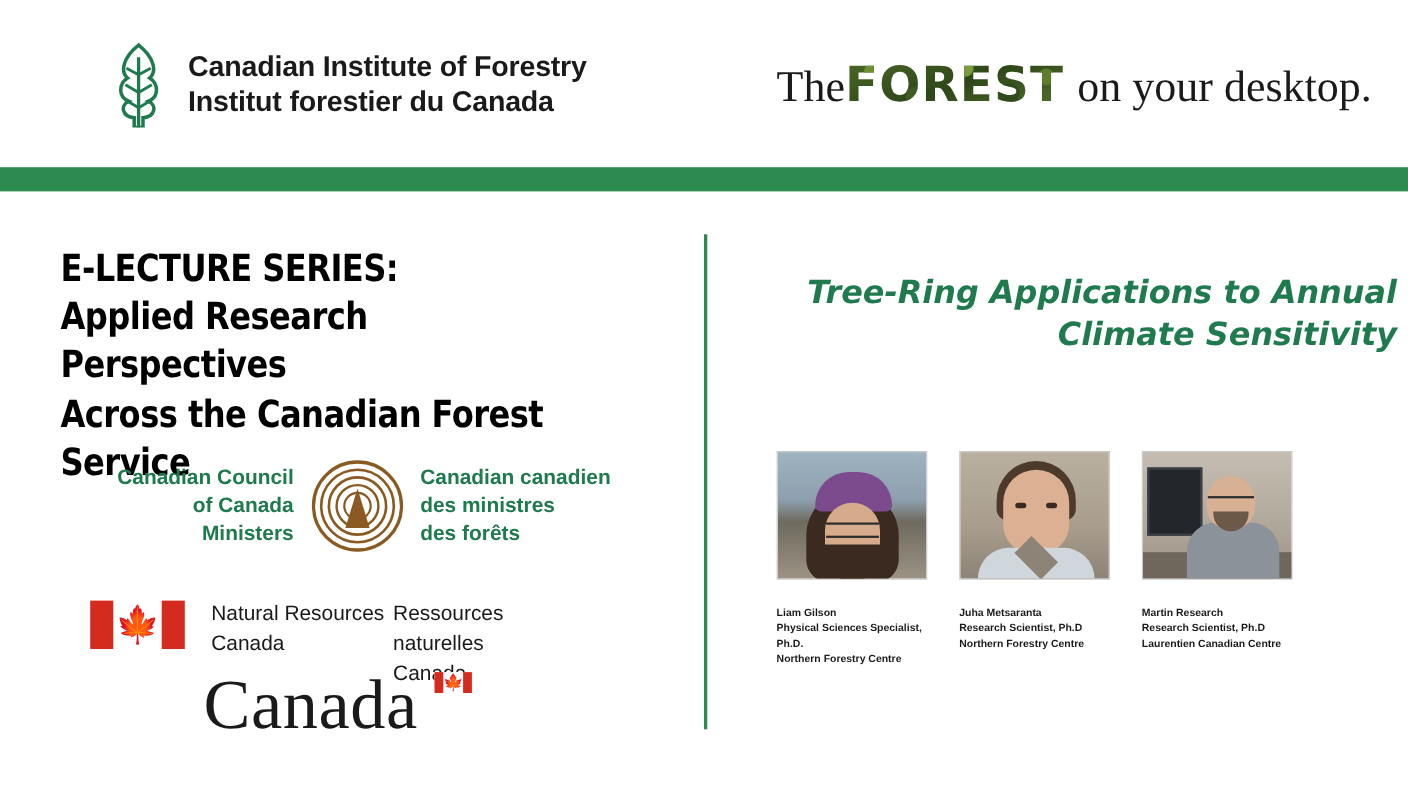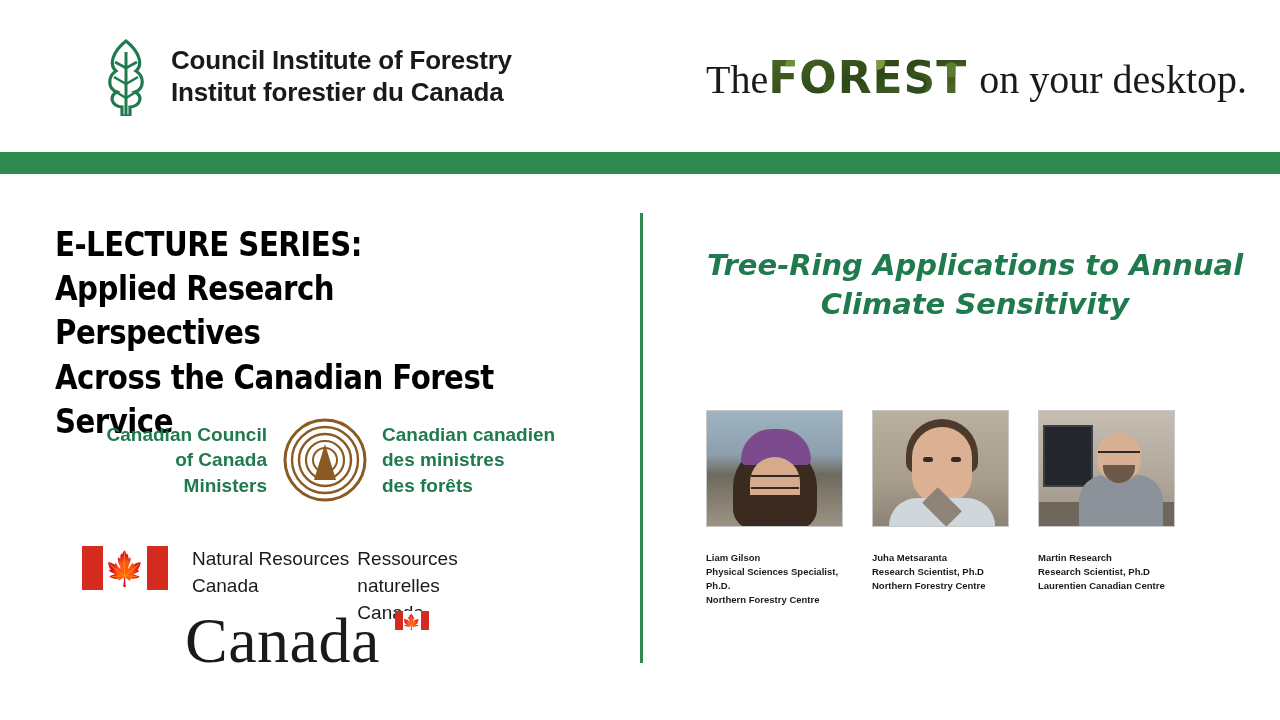--- a/index.html
+++ b/index.html
@@ -193,21 +193,21 @@
   
   .right-panel {
     position: absolute;
     left: 660px; top: 196px;
     width: 620px; height: 500px;
   }
   .lecture-title {
     position: absolute;
     left: 20px; top: 50px;
     width: 590px;
-    text-align: center;
+    text-align: right;
     color: #1f7a4d;
     font-family: "DejaVu Sans", sans-serif;
     font-weight: bold;
     font-style: italic;
     font-size: 29px;
     line-height: 1.33;
   }
 
   .speakers {
     position: absolute;
@@ -326,21 +326,21 @@
         <line x1="31" y1="14" x2="31" y2="78" stroke="#1f7a4d" stroke-width="3"></line>
         <line x1="31" y1="30" x2="20" y2="24" stroke="#1f7a4d" stroke-width="2.6"></line>
         <line x1="31" y1="30" x2="42" y2="24" stroke="#1f7a4d" stroke-width="2.6"></line>
         <line x1="31" y1="46" x2="19" y2="39" stroke="#1f7a4d" stroke-width="2.6"></line>
         <line x1="31" y1="46" x2="43" y2="39" stroke="#1f7a4d" stroke-width="2.6"></line>
         <line x1="31" y1="60" x2="21" y2="54" stroke="#1f7a4d" stroke-width="2.6"></line>
         <line x1="31" y1="60" x2="41" y2="54" stroke="#1f7a4d" stroke-width="2.6"></line>
       </svg>
     </div>
     <div class="cif-text">
-      <div>Council Institute of Forestry</div>
+      <div>Canadian Institute of Forestry</div>
       <div>Institut forestier du Canada</div>
     </div>
   </div>
 
   <div class="forest-desktop">
     <span class="fd-the">The</span>
     <span class="fd-forest">FOREST</span>
     <span class="fd-ond">on your desktop.</span>
   </div>
 </div>

